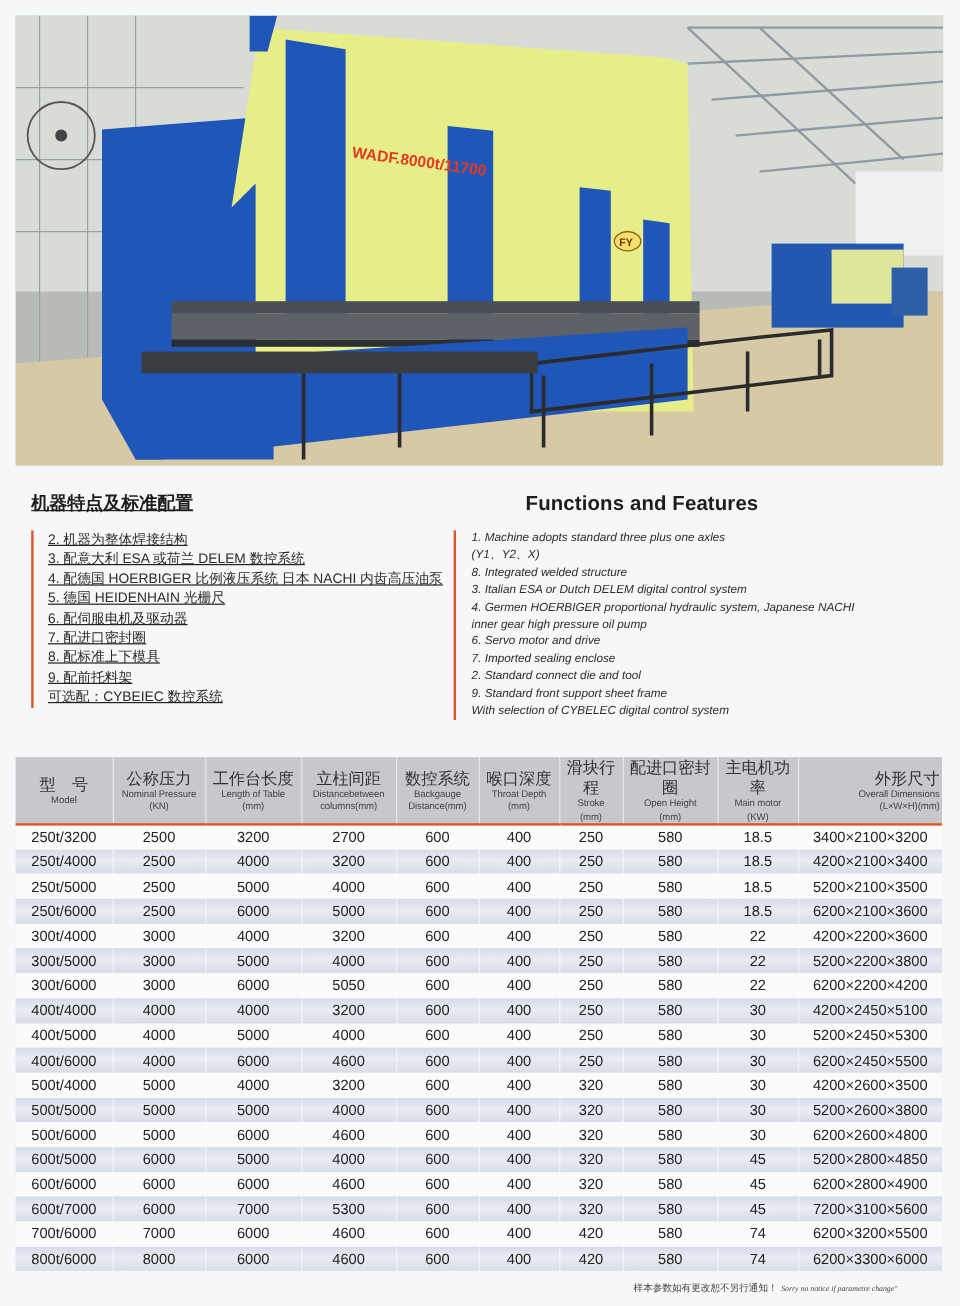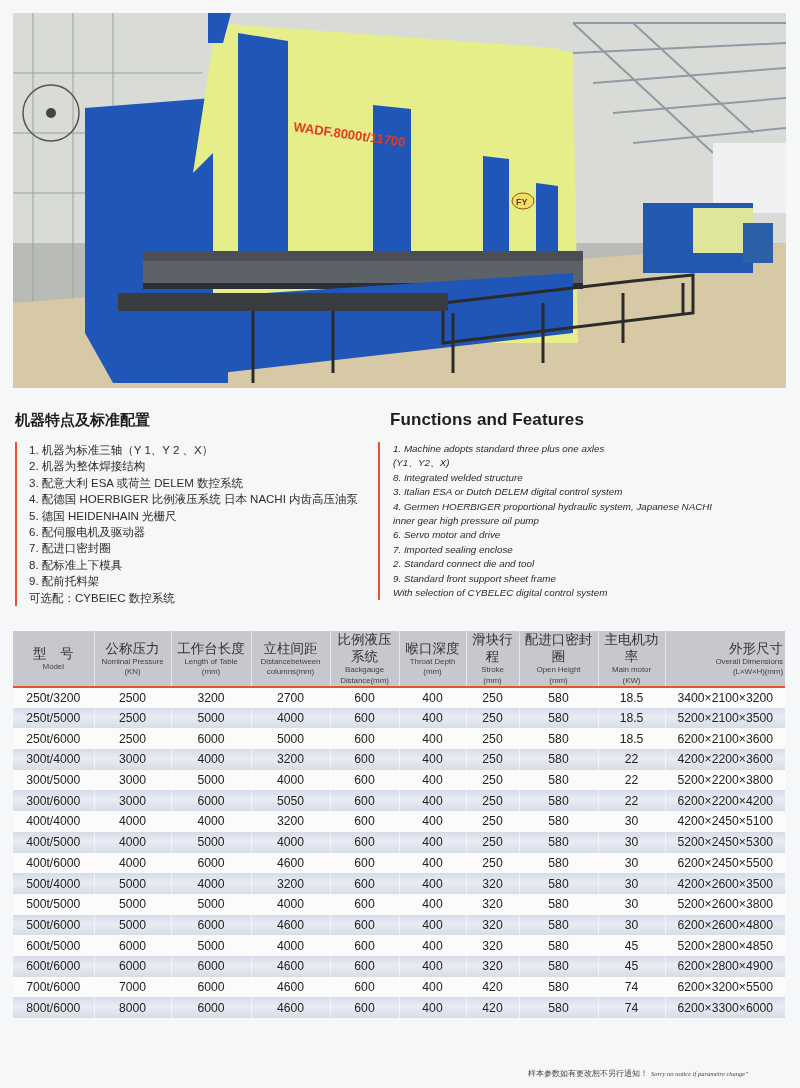--- a/index.html
+++ b/index.html
@@ -8,26 +8,26 @@
 
   
   .photo {
     position: absolute; left: 13px; top: 13px; width: 773px; height: 375px;
     overflow: hidden; background: #c9ccc8;
   }
   .photo svg { display: block; width: 100%; height: 100%; }
 
   
   .features { position: absolute; top: 408px; }
-  .features.cn { left: 15px; width: 360px; }
+  .features.cn { left: 26px; width: 360px; text-decoration: underline; }
   .features.en { left: 390px; width: 390px; }
   .features h2 {
     font-size: 15px; font-weight: bold; color: #1d1d1d; height: 24px; line-height: 24px;
   }
-  .features.en h2 { font-size: 17px; letter-spacing: 0.1px; }
+  .features.en h2 { font-size: 17px; letter-spacing: 0.1px; margin-left: 48px; }
   .features ol {
     list-style: none; margin-top: 10px; padding-left: 12px; border-left: 2px solid #e2552b;
   }
   .features.cn ol { padding-left: 12px; }
   .features.en ol { padding-left: 13px; margin-left: -12px; }
   .features.cn li { font-size: 11.5px; line-height: 16.4px; color: #2b2b2b; white-space: nowrap; }
   .features.en li { font-size: 9.8px; line-height: 14.4px; color: #2b2b2b; white-space: nowrap; font-style: italic; }
 
   
   .spec-table {
@@ -125,21 +125,20 @@
 
     <rect x="630" y="190" width="110" height="70" fill="#2358b0"></rect>
     <rect x="680" y="195" width="60" height="45" fill="#dfe59a"></rect>
     <rect x="730" y="210" width="30" height="40" fill="#2d5fa8"></rect>
   </svg>
 </div>
 
 <section class="features cn">
   <h2>机器特点及标准配置</h2>
   <ol>
-    <li>1. 机器为标准三轴（Y 1、Y 2 、X）</li>
     <li>2. 机器为整体焊接结构</li>
     <li>3. 配意大利 ESA 或荷兰 DELEM 数控系统</li>
     <li>4. 配德国 HOERBIGER 比例液压系统 日本 NACHI 内齿高压油泵</li>
     <li>5. 德国 HEIDENHAIN 光栅尺</li>
     <li>6. 配伺服电机及驱动器</li>
     <li>7. 配进口密封圈</li>
     <li>8. 配标准上下模具</li>
     <li>9. 配前托料架</li>
     <li>可选配：CYBEIEC 数控系统</li>
   </ol>
@@ -191,21 +190,21 @@
           <span class="cn">工作台长度</span>
           <span class="en">Length of Table</span>
           <span class="en">(mm)</span>
         </th>
         <th>
           <span class="cn">立柱间距</span>
           <span class="en">Distancebetween</span>
           <span class="en">columns(mm)</span>
         </th>
         <th>
-          <span class="cn">比例液压系统</span>
+          <span class="cn">数控系统</span>
           <span class="en">Backgauge</span>
           <span class="en">Distance(mm)</span>
         </th>
         <th>
           <span class="cn">喉口深度</span>
           <span class="en">Throat Depth</span>
           <span class="en">(mm)</span>
         </th>
         <th>
           <span class="cn">滑块行程</span>
@@ -236,20 +235,32 @@
         <td>3200</td>
         <td>2700</td>
         <td>600</td>
         <td>400</td>
         <td>250</td>
         <td>580</td>
         <td>18.5</td>
         <td>3400×2100×3200</td>
       </tr>
       <tr>
+        <td>250t/4000</td>
+        <td>2500</td>
+        <td>4000</td>
+        <td>3200</td>
+        <td>600</td>
+        <td>400</td>
+        <td>250</td>
+        <td>580</td>
+        <td>18.5</td>
+        <td>4200×2100×3400</td>
+      </tr>
+      <tr>
         <td>250t/5000</td>
         <td>2500</td>
         <td>5000</td>
         <td>4000</td>
         <td>600</td>
         <td>400</td>
         <td>250</td>
         <td>580</td>
         <td>18.5</td>
         <td>5200×2100×3500</td>
@@ -390,20 +401,32 @@
         <td>600t/6000</td>
         <td>6000</td>
         <td>6000</td>
         <td>4600</td>
         <td>600</td>
         <td>400</td>
         <td>320</td>
         <td>580</td>
         <td>45</td>
         <td>6200×2800×4900</td>
+      </tr>
+      <tr>
+        <td>600t/7000</td>
+        <td>6000</td>
+        <td>7000</td>
+        <td>5300</td>
+        <td>600</td>
+        <td>400</td>
+        <td>320</td>
+        <td>580</td>
+        <td>45</td>
+        <td>7200×3100×5600</td>
       </tr>
       <tr>
         <td>700t/6000</td>
         <td>7000</td>
         <td>6000</td>
         <td>4600</td>
         <td>600</td>
         <td>400</td>
         <td>420</td>
         <td>580</td>

